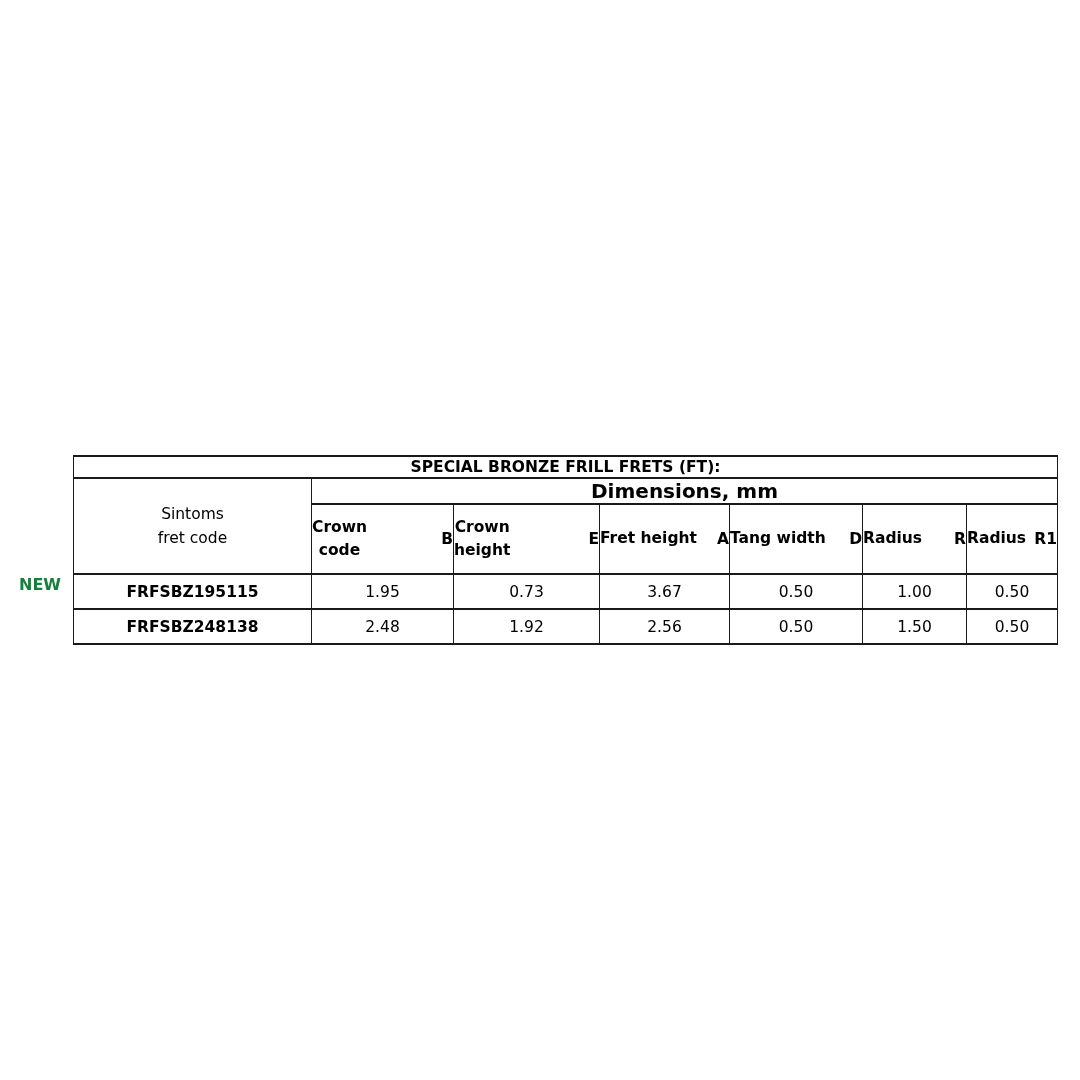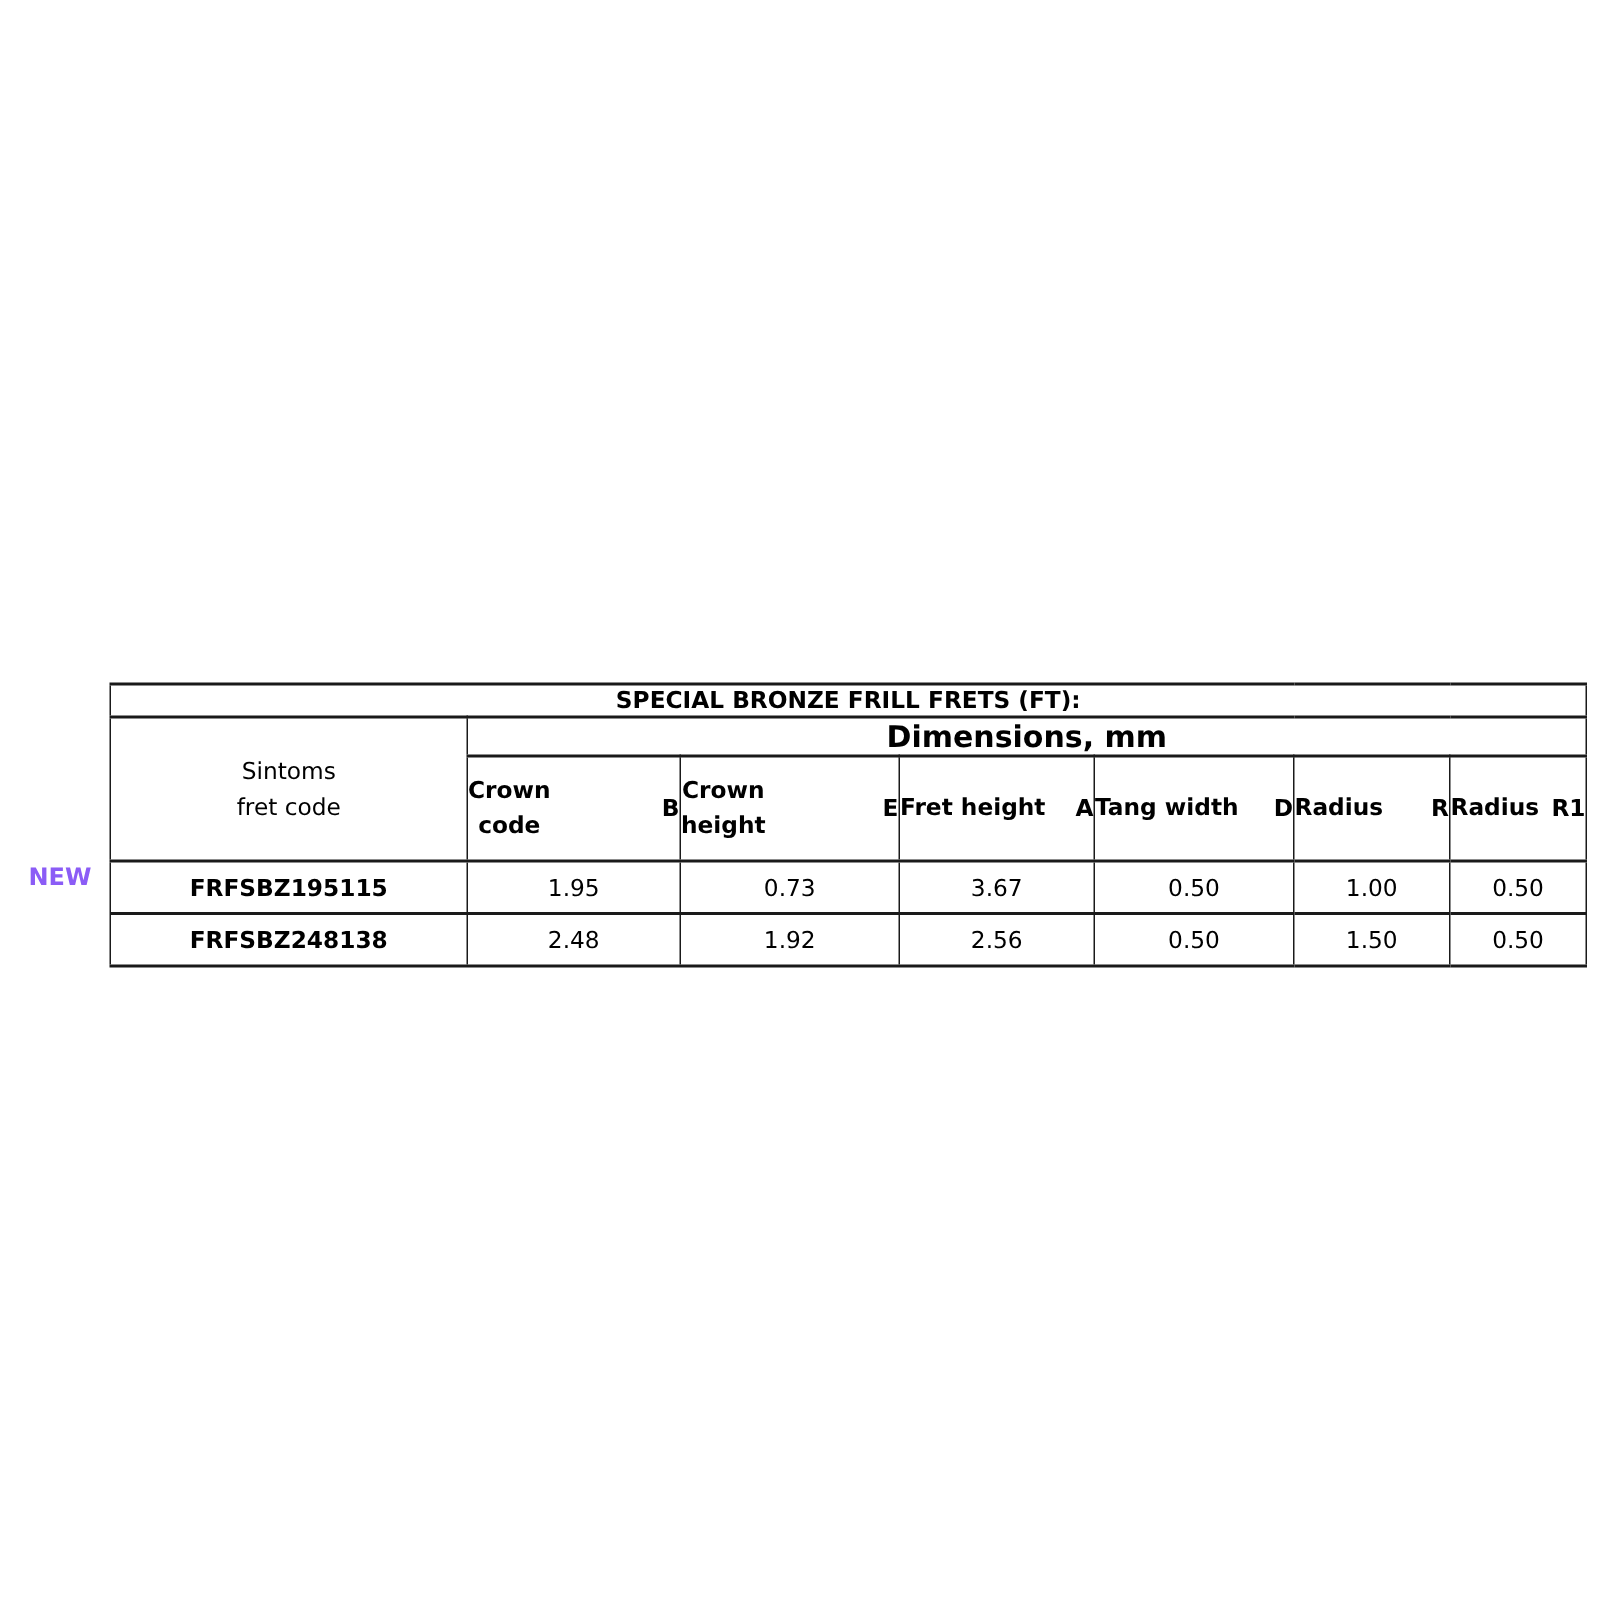--- a/index.html
+++ b/index.html
@@ -20,21 +20,21 @@
   .new-tag {
     position: absolute;
     left: 14px;
     top: 573px;
     width: 52px;
     height: 24px;
     line-height: 24px;
     font-weight: bold;
     font-size: 16px;
     text-align: center;
-    color: #8b5cf6;
+    color: #15803d;
   }
   table.frets {
     position: absolute;
     left: 73px;
     top: 455px;
     width: 984px;
     border-collapse: collapse;
     table-layout: fixed;
     background: #ffffff;
   }

